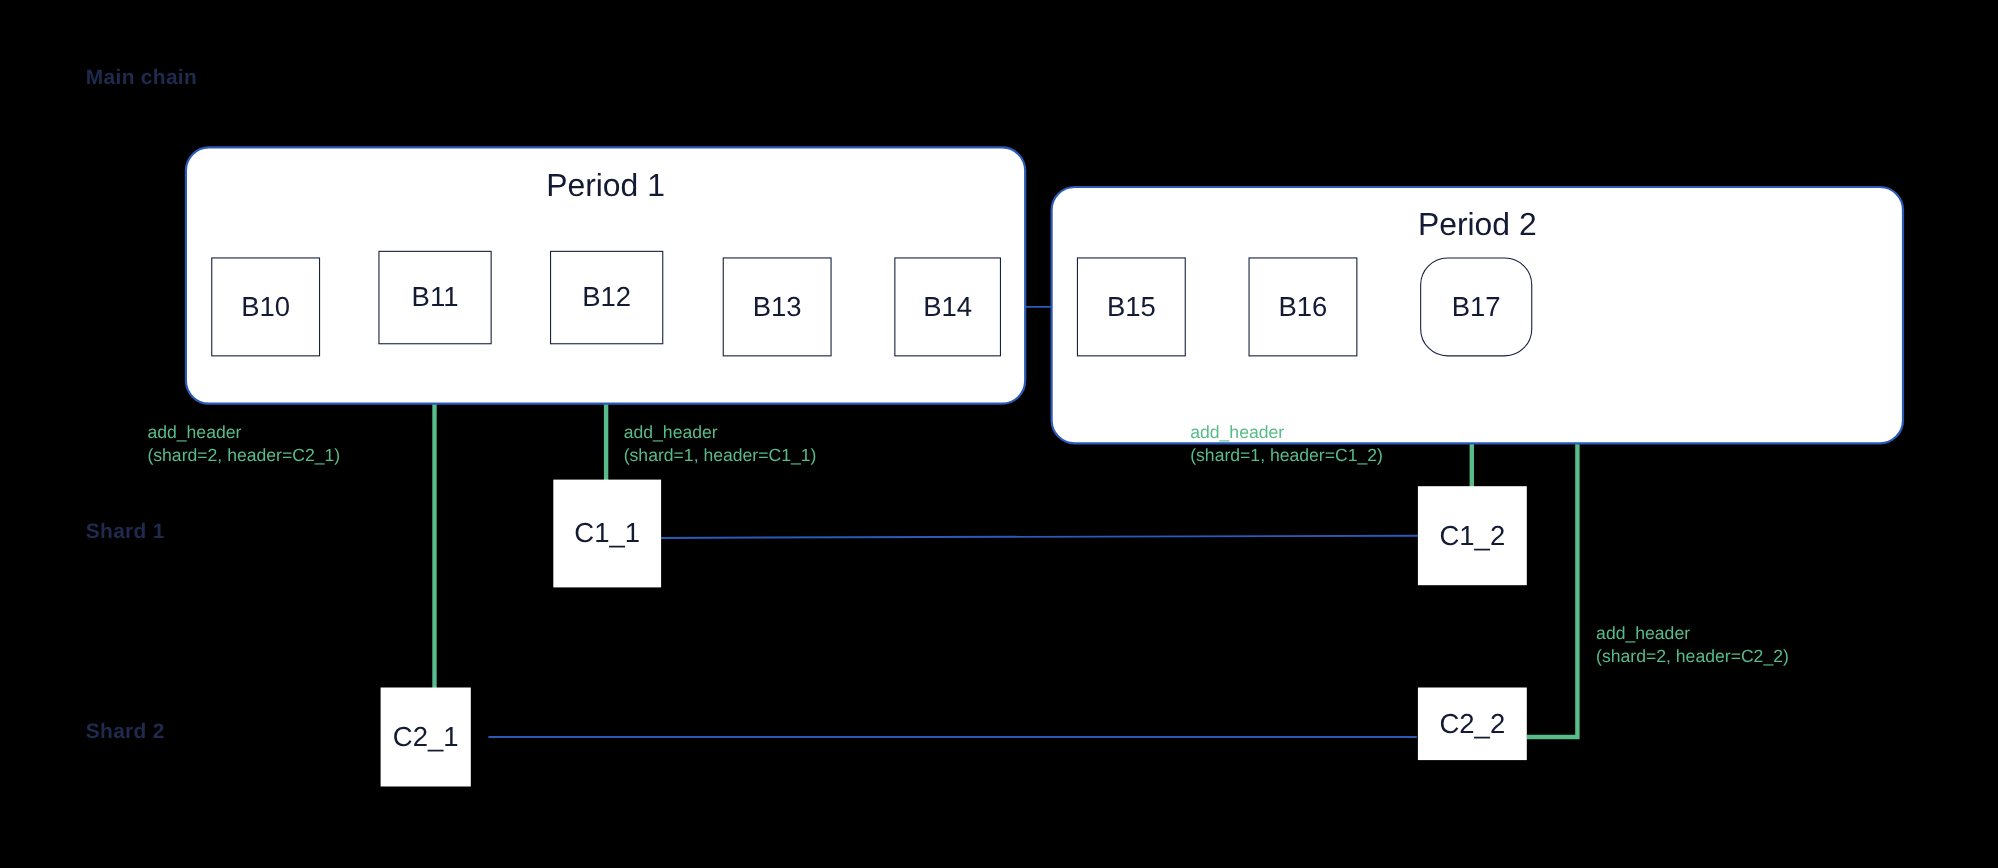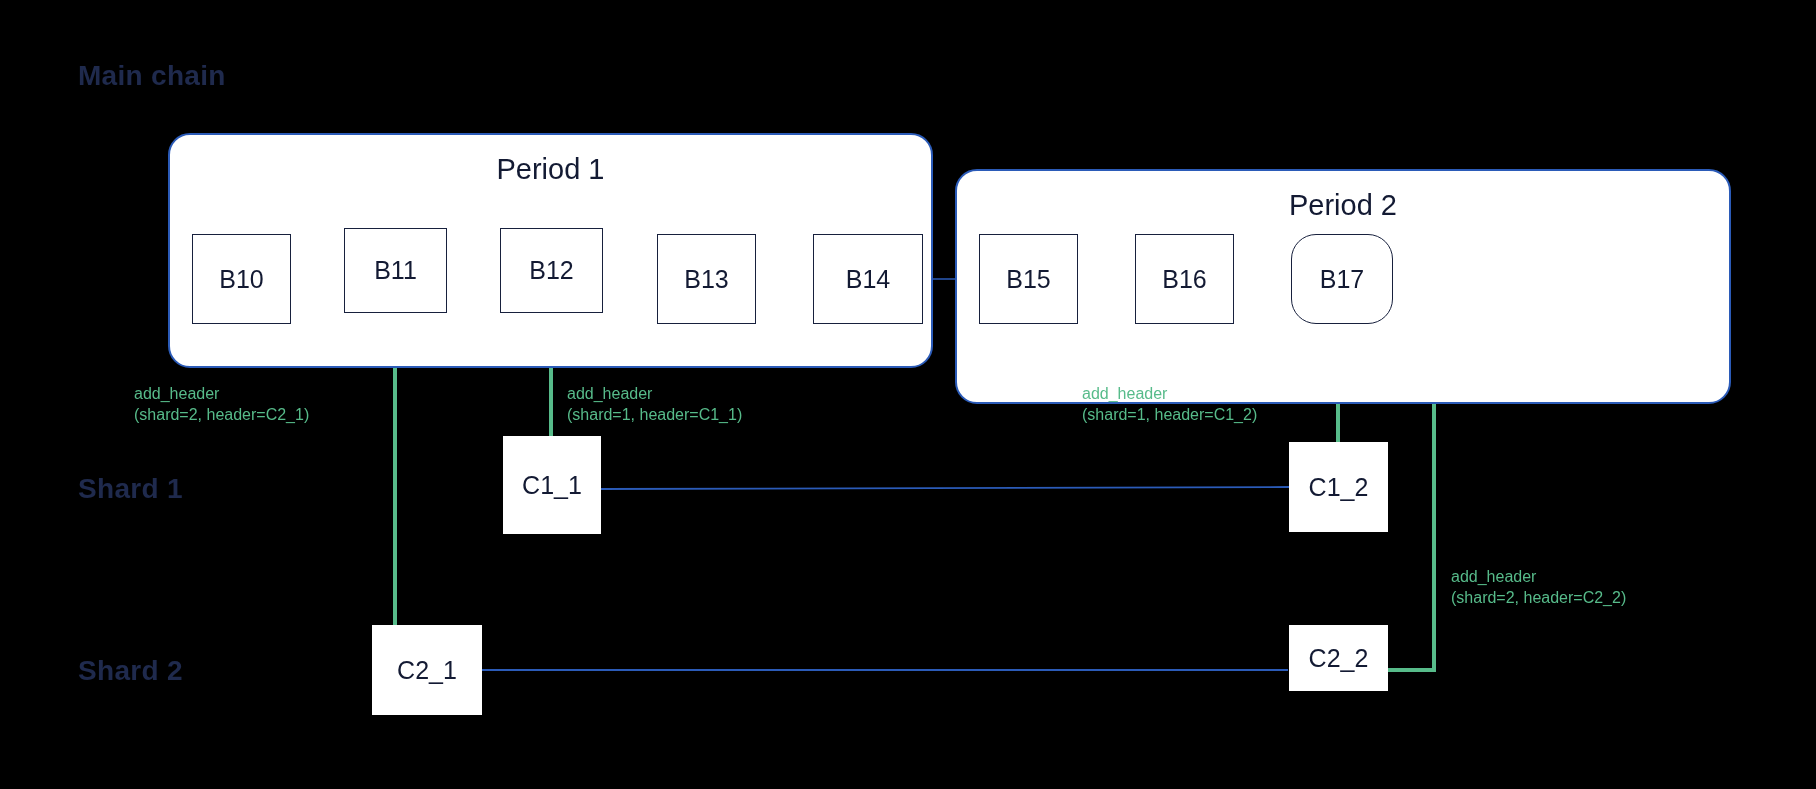--- a/index.html
+++ b/index.html
@@ -4,21 +4,21 @@
 <style>
   html,body{margin:0;padding:0;background:#000;}
   body{width:1816px;height:789px;overflow:hidden;font-family:"Liberation Sans",sans-serif;}
   #stage{position:relative;width:1816px;height:789px;background:#000;}
   #svg{position:absolute;left:0;top:0;width:1816px;height:789px;}
 
   .row-label{
     position:absolute;
     font-family:"Liberation Sans",sans-serif;
     font-weight:bold;
-    font-size:28px;
+    font-size:19px;
     color:#1f2a4d;
     letter-spacing:.3px;
     white-space:nowrap;
   }
   .period-box{
     position:absolute;
     background:#ffffff;
     border:2px solid #2b5bb8;
     border-radius:22px;
     box-sizing:border-box;
@@ -108,29 +108,29 @@
   </div>
 
   <div class="period-box" style="left:955px; top:133px; width:776px; height:235px;margin-top:36px;">
     <div class="period-title">Period 2</div>
   </div>
 
   <div class="blk" style="left:192px; top:234px; width:99px; height:90px;">B10</div>
   <div class="blk" style="left:344px; top:228px; width:103px; height:85px;">B11</div>
   <div class="blk" style="left:500px; top:228px; width:103px; height:85px;">B12</div>
   <div class="blk" style="left:657px; top:234px; width:99px; height:90px;">B13</div>
-  <div class="blk" style="left:813px; top:234px; width:110px; height:90px;">B14</div>
+  <div class="blk" style="left:813px; top:234px; width:97px; height:90px;">B14</div>
   <div class="blk" style="left:979px; top:234px; width:99px; height:90px;">B15</div>
   <div class="blk" style="left:1135px; top:234px; width:99px; height:90px;">B16</div>
   <div class="blk" style="left:1291px; top:234px; width:102px; height:90px;border-radius:25px;">B17</div>
 
   <div class="shard-blk" style="left:503px; top:436px; width:98px; height:98px;">C1_1</div>
   <div class="shard-blk" style="left:1289px; top:442px; width:99px; height:90px;">C1_2</div>
 
-  <div class="shard-blk" style="left:346px; top:625px; width:110px; height:90px;margin-left:26px;">C2_1</div>
+  <div class="shard-blk" style="left:346px; top:625px; width:82px; height:90px;">C2_1</div>
   <div class="shard-blk" style="left:1289px; top:625px; width:99px; height:66px;">C2_2</div>
 
   <div class="annot" style="left:134px; top:383px;">
     <span>add_header</span>
     <span class="l2">(shard=2, header=C2_1)</span>
   </div>
 
   <div class="annot" style="left:567px; top:383px;">
     <span>add_header</span>
     <span class="l2">(shard=1, header=C1_1)</span>

